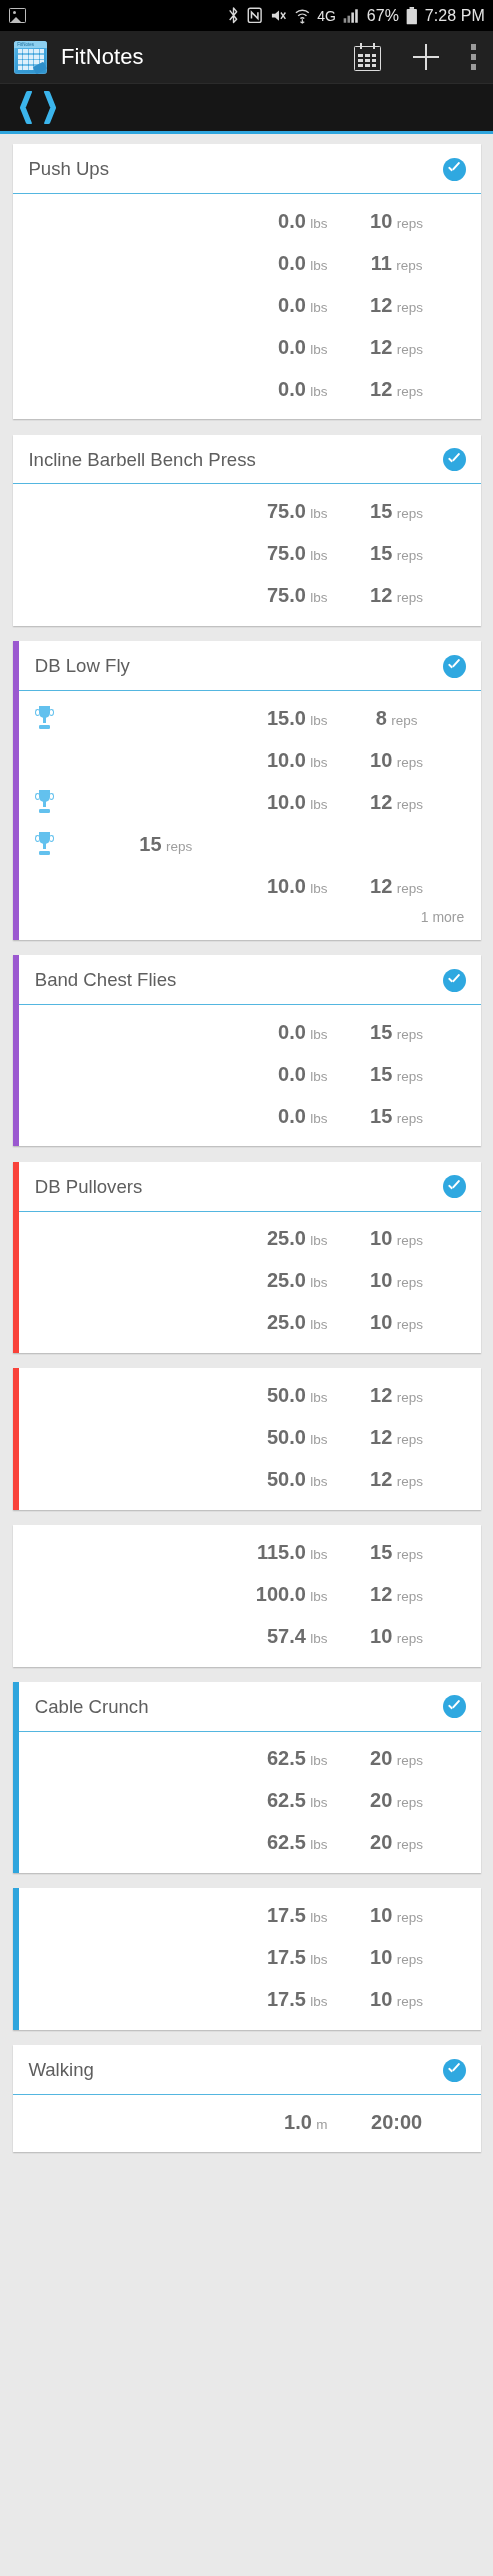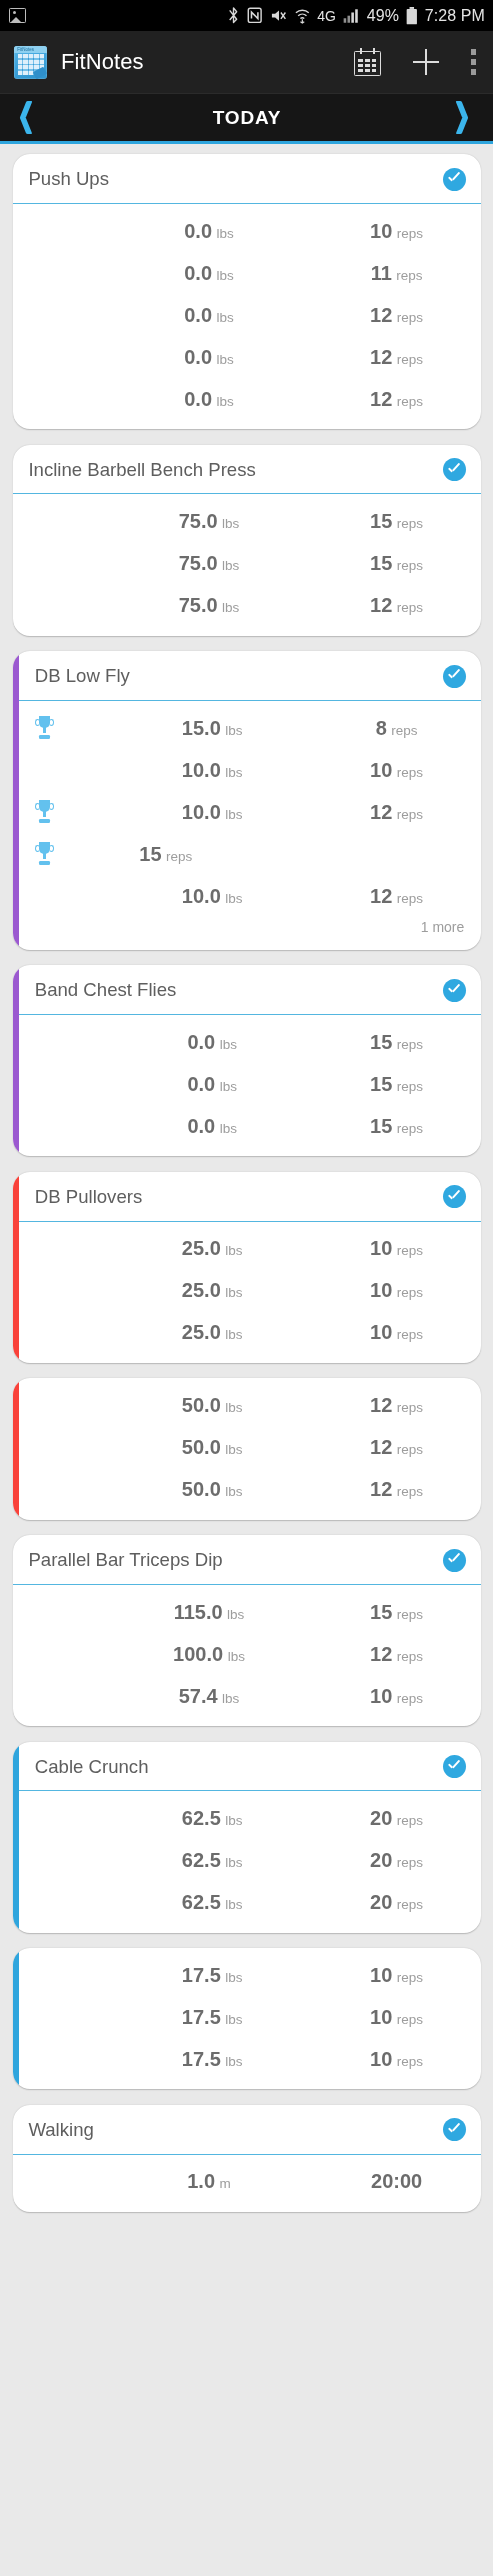--- a/index.html
+++ b/index.html
@@ -32,21 +32,21 @@
     background: #bdbdbd; left: 2.6px; top: 1.9px;
   }
   .sb-photo::after {
     content: ""; position: absolute; left: 1.3px; bottom: 0; width: 0; height: 0;
     border-left: 5.8px solid transparent; border-right: 5.8px solid transparent;
     border-bottom: 5.8px solid #bdbdbd;
   }
 
   
   .appbar {
-    height: 63px;
+    height: 53px;
     background: #212121;
     display: flex;
     align-items: center;
     padding: 0 11.6px 0 14px;
     border-bottom: 0.6px solid #2b2b2b;
   }
   .app-logo {
     width: 33px; height: 33px; border-radius: 3.2px;
     background: linear-gradient(160deg, #5bb9e8 0%, #3ea3dc 48%, #2e93cd 100%);
     position: relative; overflow: hidden; flex: 0 0 auto;
@@ -114,21 +114,20 @@
   }
 
   
   .list { padding: 10.3px 0 22px 0; background: #e9e9e9; }
   .card-wrap { padding: 0 13px; margin-bottom: 15.4px; }
   .card {
     background: #fff;
     box-shadow: 0 0.6px 1.3px rgba(0,0,0,.22);
     display: flex;
     overflow: hidden;
-    border-radius: 17px;
   }
   .accent { width: 6.4px; flex: 0 0 6.4px; align-self: stretch; }
   .card-body { flex: 1; min-width: 0; }
   .card-head {
     display: flex; align-items: center;
     padding: 13.5px 15.4px 12.2px 15.4px;
     border-bottom: 1.3px solid #53b6e0;
   }
   .card-title { font-size: 18.6px; color: #5e5e5e; font-weight: 400; }
   .check {
@@ -163,21 +162,21 @@
   .trophy .hL { left: 0; border-right-color: transparent; }
   .trophy .hR { right: 0; border-left-color: transparent; }
   .trophy .stem {
     position: absolute; left: 8.4px; top: 9px; width: 2.6px; height: 6.4px; background: #63c1ee;
   }
   .trophy .base {
     position: absolute; left: 3.9px; bottom: 0; width: 11.6px; height: 3.2px;
     background: #63c1ee; border-radius: 1.3px;
   }
   .weight-cell {
-    flex: 1; text-align: center; padding-right: 0;
+    flex: 1; text-align: right; padding-right: 0;
   }
   .reps-cell {
     width: 138px; flex: 0 0 138px; text-align: center;
   }
   .num { font-size: 20px; font-weight: bold; color: #6c6c6c; }
   .unit { font-size: 13.5px; color: #9d9d9d; margin-left: 4.5px; font-weight: 400; }
   .more-row {
     text-align: right; font-size: 14px; color: #9d9d9d;
     padding: 1.3px 1.3px 6.4px 0;
   }
@@ -217,21 +216,21 @@
     </span>
     <span class="sb-text" style="font-size:14px">4G</span>
     <span class="sb-ico">
       <svg width="16.7" height="15.4" viewBox="0 0 26 24">
           <rect x="1" y="16" width="4" height="7" fill="#8f8f8f"></rect>
           <rect x="7" y="12" width="4" height="11" fill="#8f8f8f"></rect>
           <rect x="13" y="7" width="4" height="16" fill="#d8d8d8"></rect>
           <rect x="19" y="2" width="4" height="21" fill="#d8d8d8"></rect>
         </svg>
     </span>
-    <span class="sb-text">49%</span>
+    <span class="sb-text">67%</span>
     <span class="sb-ico">
       <svg width="11.6" height="18" viewBox="0 0 18 28">
           <rect x="5.5" y="0" width="7" height="3" fill="#d8d8d8"></rect>
           <rect x="1" y="3" width="16" height="24" rx="1.5" fill="#d8d8d8"></rect>
         </svg>
     </span>
     <span class="sb-text">7:28 PM</span>
   </div>
 </div>
 
@@ -269,21 +268,20 @@
           <i></i>
           <i></i>
           <i></i>
         </span>
     </span>
   </div>
 </div>
 
 <div class="datebar">
   <span class="chev left"></span>
-  <span class="date-label">TODAY</span>
   <span class="chev right"></span>
 </div>
 
 <div class="list" id="workout-list">
     <div class="card-wrap">
       <div class="card">
         <div class="card-body">
           <div class="card-head">
             <div class="card-title">Push Ups</div>
             <div class="check"></div>
@@ -483,24 +481,20 @@
               <div class="weight-cell"><span class="num">50.0</span><span class="unit">lbs</span></div>
               <div class="reps-cell"><span class="num">12</span><span class="unit">reps</span></div>
             </div>
           </div>
         </div>
       </div>
     </div>
     <div class="card-wrap">
       <div class="card">
         <div class="card-body">
-          <div class="card-head">
-            <div class="card-title">Parallel Bar Triceps Dip</div>
-            <div class="check"></div>
-          </div>
           <div class="sets">
             <div class="set-row">
               <div class="trophy-cell"></div>
               <div class="weight-cell"><span class="num">115.0</span><span class="unit">lbs</span></div>
               <div class="reps-cell"><span class="num">15</span><span class="unit">reps</span></div>
             </div>
             <div class="set-row">
               <div class="trophy-cell"></div>
               <div class="weight-cell"><span class="num">100.0</span><span class="unit">lbs</span></div>
               <div class="reps-cell"><span class="num">12</span><span class="unit">reps</span></div>

